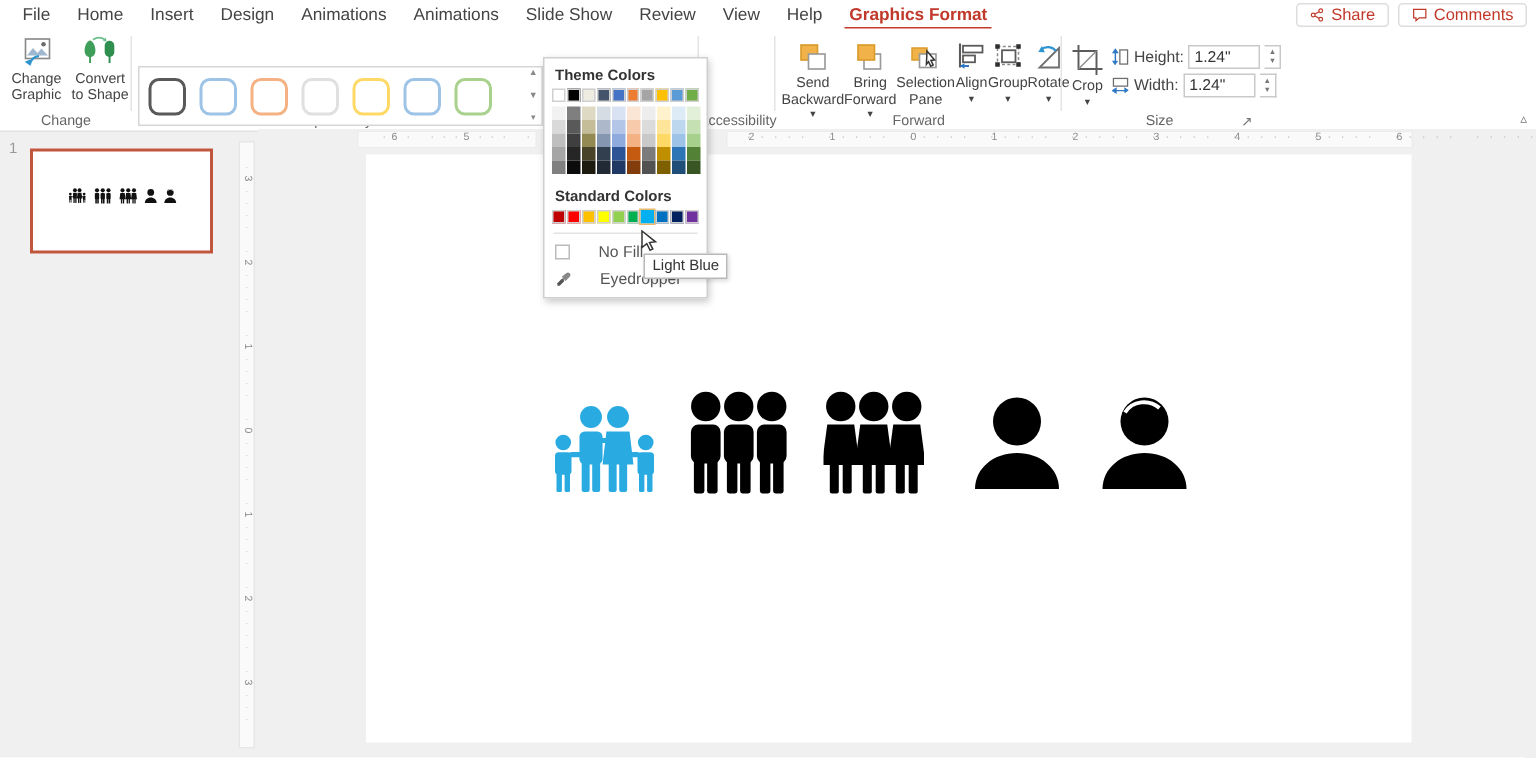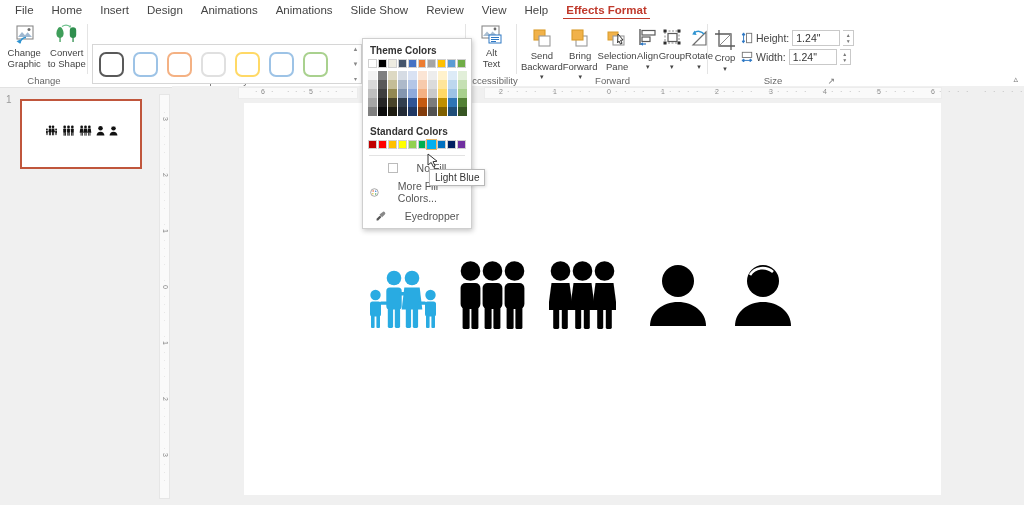--- a/index.html
+++ b/index.html
@@ -63,21 +63,21 @@
   .dropdown{ position:absolute; left:362px; top:38px; width:110px; background:#fff;
              border:1px solid #cfcfcf; box-shadow:1px 2px 5px rgba(0,0,0,.22); z-index:50; padding:4px 0 3px 0;}
   .dd-head{ font-size:10px; font-weight:bold; color:#333; padding:2px 0 3px 7px; }
   .rowgrid{ display:flex; gap:1px; padding:0 5px; }
   .cell{ width:9px; height:9px; }
   .cell.wborder{ outline:1px solid #d0d0d0; outline-offset:-1px;}
   .variants{ padding:0 5px; display:flex; gap:1px; margin-top:3px;}
   .vcol{ display:flex; flex-direction:column; }
   .vcol .cell{ height:9px; }
   .dd-sep{ height:1px; background:#e3e3e3; margin:6px 6px 3px 6px; }
-  .dd-item{ display:flex; align-items:center; gap:19px; padding:3px 7px; font-size:10.5px; color:#555;justify-content:center; }
+  .dd-item{ display:flex; align-items:center; gap:19px; padding:3px 7px; font-size:10.5px; color:#555; }
   .nofill-box{ width:10px; height:10px; border:1px solid #bbb; background:#fff; }
   .tooltip{ position:absolute; left:68px; top:130px; background:#fff; border:1px solid #b8b8b8;
             font-size:10px; color:#333; padding:2px 5px; white-space:nowrap; box-shadow:1px 1px 3px rgba(0,0,0,.15); z-index:60;}
   .cursor-arrow{ position:absolute; left:68px; top:116px; z-index:61; }
 
   
   .thumbpane{ position:absolute; left:0; top:88px; width:156px; bottom:0; background:#f0f0f0; }
   .slidenum{ position:absolute; left:6px; top:6px; font-size:10px; color:#999; }
   .thumb{ position:absolute; left:20px; top:11px; width:122px; height:70px; background:#fff; border:2px solid #c0563c;}
   .thumb-icons{ position:absolute; left:0; right:0; top:24px; display:flex; justify-content:center; align-items:flex-end; gap:4px;}
@@ -101,21 +101,40 @@
     <div class="tab">File</div>
     <div class="tab">Home</div>
     <div class="tab">Insert</div>
     <div class="tab">Design</div>
     <div class="tab">Animations</div>
     <div class="tab">Animations</div>
     <div class="tab">Slide Show</div>
     <div class="tab">Review</div>
     <div class="tab">View</div>
     <div class="tab">Help</div>
-    <div class="tab active">Effects Format</div>
+    <div class="tab active">Graphics Format</div>
+  </div>
+  <div class="tabright">
+    <div class="tbtn">
+      <svg width="10" height="10" viewBox="0 0 16 16">
+          <g fill="none" stroke="#c0392b" stroke-width="1.3">
+            <circle cx="12" cy="3.5" r="2"></circle>
+            <circle cx="4" cy="8" r="2"></circle>
+            <circle cx="12" cy="12.5" r="2"></circle>
+            <path d="M5.8 7 10.2 4.6M5.8 9l4.4 2.4"></path>
+          </g>
+        </svg>
+      <span>Share</span>
+    </div>
+    <div class="tbtn">
+      <svg width="11" height="10" viewBox="0 0 16 16">
+          <path d="M1.5 2h13v9h-7l-3.5 3v-3h-2.5z" fill="none" stroke="#c0392b" stroke-width="1.3"></path>
+        </svg>
+      <span>Comments</span>
+    </div>
   </div>
 </div>
 
 <div class="ribbon">
 
   <div class="grp" style="left:0; width:88px;">
     <div style="display:flex; padding-left:3px;">
       <div class="bigbtn">
         <span class="ic">
           <svg width="24" height="22" viewBox="0 0 24 22">
@@ -181,35 +200,20 @@
       <span style="width:11px;height:11px;display:inline-block;border:1.5px solid #e06b2a;border-radius:2px;"></span>
       <span>Graphics Outline</span>
     </div>
     <div class="fillbtn">
       <span style="width:11px;height:11px;display:inline-block;border-radius:50%;background:#cfe2f3;"></span>
       <span>Graphics Effects</span>
     </div>
   </div>
 
   <div class="grp" style="left:466px; width:51px;">
-    <div style="display:flex; justify-content:center;">
-      <div class="bigbtn">
-        <span class="ic">
-          <svg width="26" height="22" viewBox="0 0 26 22">
-            <rect x="3" y="2" width="17" height="12" fill="#fff" stroke="#8a8a8a" stroke-width="1.1"></rect>
-            <path d="M4 12l4-4.5 3 3 2.5-3 5 4.5z" fill="#a9bed2"></path>
-            <circle cx="16" cy="5" r="1.4" fill="#6b6b6b"></circle>
-            <rect x="10" y="11" width="12" height="8" fill="#fff" stroke="#2e78c4" stroke-width="1"></rect>
-            <path d="M12 13.5h8M12 15.5h8M12 17.5h5" stroke="#2e78c4" stroke-width="1"></path>
-          </svg>
-        </span>
-        <span class="cap">Alt
-Text</span>
-      </div>
-    </div>
     <div class="glabel">Accessibility</div>
     <div class="gsep"></div>
   </div>
 
   <div class="grp" style="left:517px; width:191px;">
     <div class="arrgrid" style="padding-left:4px;">
       <div class="bigbtn">
         <span class="ic">
           <svg width="24" height="22" viewBox="0 0 24 22">
             <rect x="4" y="3" width="11" height="10" fill="#f1b24a" stroke="#d99c2b" stroke-width="1.1"></rect>
@@ -436,30 +440,20 @@
       <div class="cell wborder" style="background: rgb(0, 176, 80);"></div>
       <div class="cell wborder" style="background: rgb(0, 176, 240); outline: rgb(232, 185, 106) solid 1.5px; outline-offset: 0px;"></div>
       <div class="cell wborder" style="background: rgb(0, 112, 192);"></div>
       <div class="cell wborder" style="background: rgb(0, 32, 96);"></div>
       <div class="cell wborder" style="background: rgb(112, 48, 160);"></div>
     </div>
   <div class="dd-sep"></div>
   <div class="dd-item">
     <span class="nofill-box"></span>
     <span>No Fill</span>
-  </div>
-  <div class="dd-item">
-    <svg width="11" height="11" viewBox="0 0 14 14">
-        <circle cx="7" cy="7" r="6" fill="none" stroke="#777" stroke-width="1"></circle>
-        <circle cx="5" cy="4.5" r="1.2" fill="#e05a3a"></circle>
-        <circle cx="9" cy="5" r="1.2" fill="#3a7fe0"></circle>
-        <circle cx="4.5" cy="9" r="1.2" fill="#e0c23a"></circle>
-        <circle cx="9" cy="9.3" r="1.2" fill="#4aa35a"></circle>
-      </svg>
-    <span>More Fill Colors...</span>
   </div>
   <div class="dd-item">
     <svg width="11" height="11" viewBox="0 0 14 14">
         <path d="M9.5 1.5a2 2 0 0 1 3 3L9 8l-1.2-1.2-.9.9L6 6.5l.9-.9L5.7 4.4z" fill="#888"></path>
         <path d="M6 6 2 10v2h2l4-4z" fill="#555"></path>
       </svg>
     <span>Eyedropper</span>
   </div>
 </div>
 

